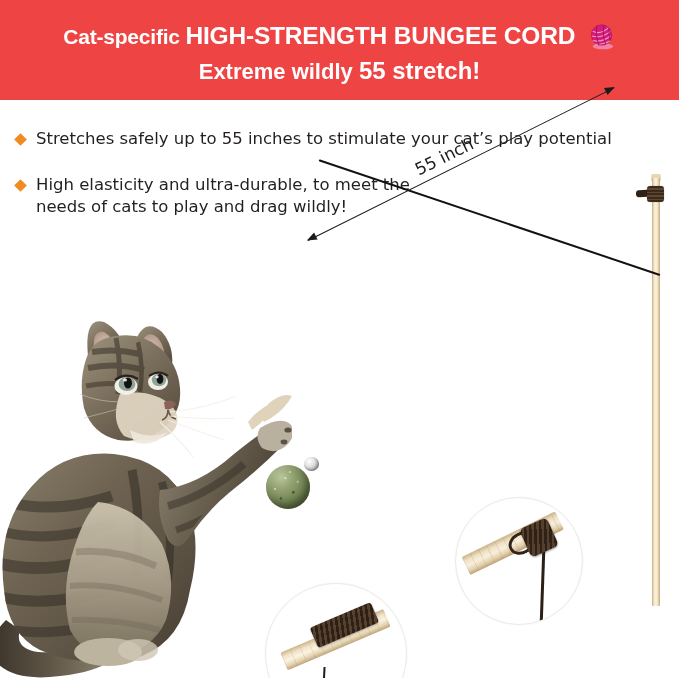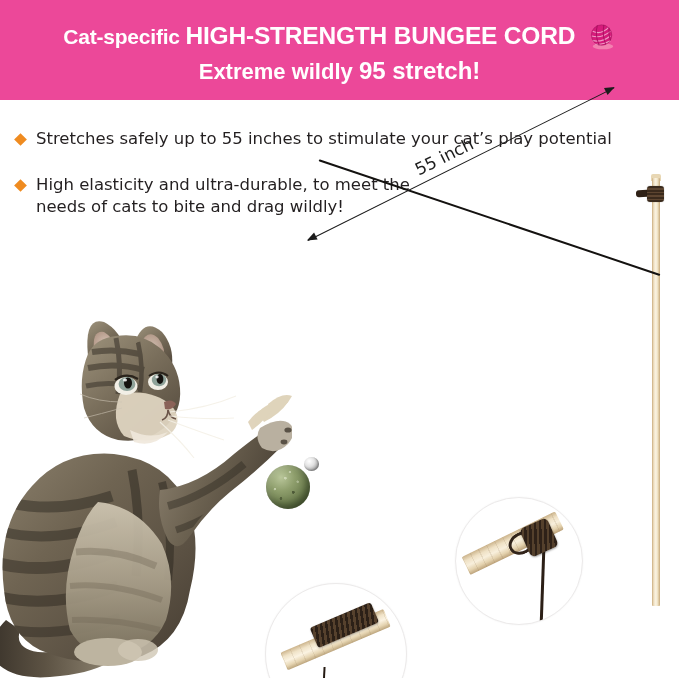--- a/index.html
+++ b/index.html
@@ -15,21 +15,21 @@
     overflow: hidden;
     font-family: "Liberation Sans", sans-serif;
   }
 
   
   #banner {
     position: absolute;
     left: 0; top: 0;
     width: 679px;
     height: 100px;
-    background: #ec4899;
+    background: #ef4444;
   }
   #banner-line1 {
     position: absolute;
     left: 0; top: 22px;
     width: 679px;
     text-align: center;
     white-space: nowrap;
     color: #FFFFFF;
     font-weight: bold;
     font-size: 24.5px;
@@ -386,33 +386,33 @@
             <path d="M10 3.5 Q7 14 12 25"></path>
             <path d="M17 3 Q15 14 19 24"></path>
             <path d="M22.5 6 Q22 14 24 20"></path>
           </g>
           <circle cx="14.5" cy="14" r="11" fill="none" stroke="#8E0B50" stroke-width="0.9" opacity="0.5"></circle>
         </svg>
       </span>
     </div>
 
     <div id="banner-line2">
-      <span>Extreme wildly </span><span class="numeric">95</span><span class="numeric"> stretch!</span>
+      <span>Extreme wildly </span><span class="numeric">55</span><span class="numeric"> stretch!</span>
     </div>
   </div>
 
   <div class="bullet-row" id="bullet-1">
     <span class="bullet-mark"></span>
     <span class="bullet-text">Stretches safely up to 55 inches to stimulate your cat’s play potential</span>
   </div>
 
   <div class="bullet-row" id="bullet-2">
     <span class="bullet-mark"></span>
     <span class="bullet-text" style="top:0;">High elasticity and ultra-durable, to meet the</span>
-    <span class="bullet-text" style="top:22px;">needs of cats to  bite and drag wildly!</span>
+    <span class="bullet-text" style="top:22px;">needs of cats to  play and drag wildly!</span>
   </div>
 
   <div id="photo-layer">
 
     <div id="wand-tip-cap"></div>
     <div id="wand-stick"></div>
     <div id="wand-knot-lug"></div>
     <div id="wand-knot"></div>
 
     <div id="cord"></div>

